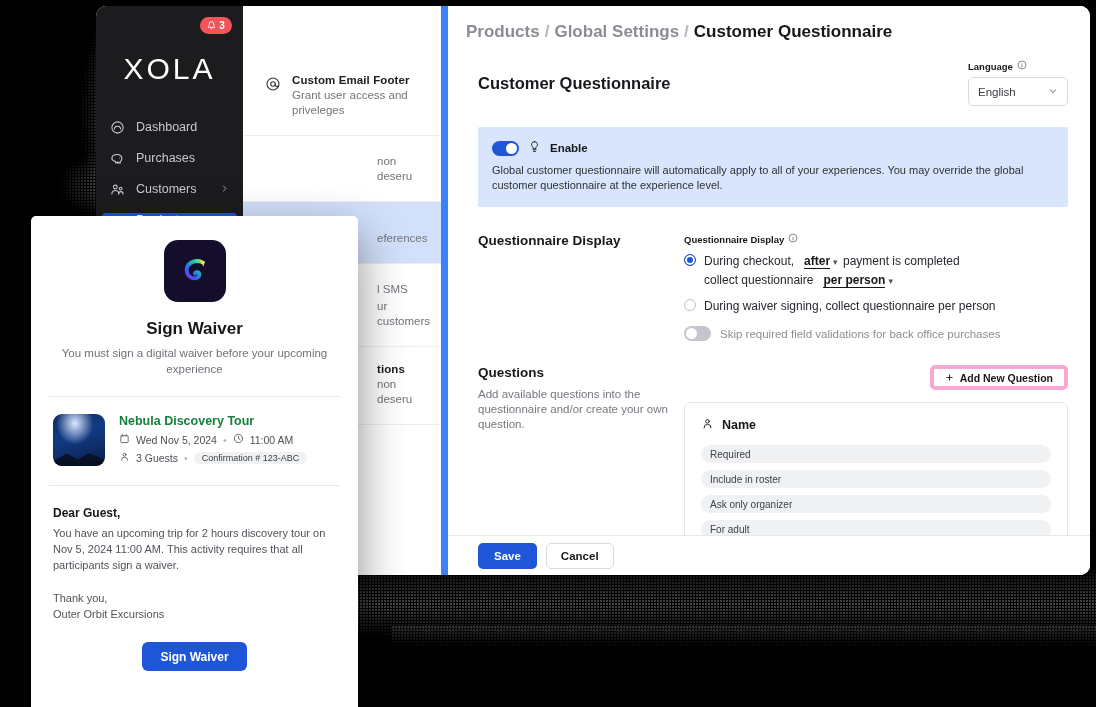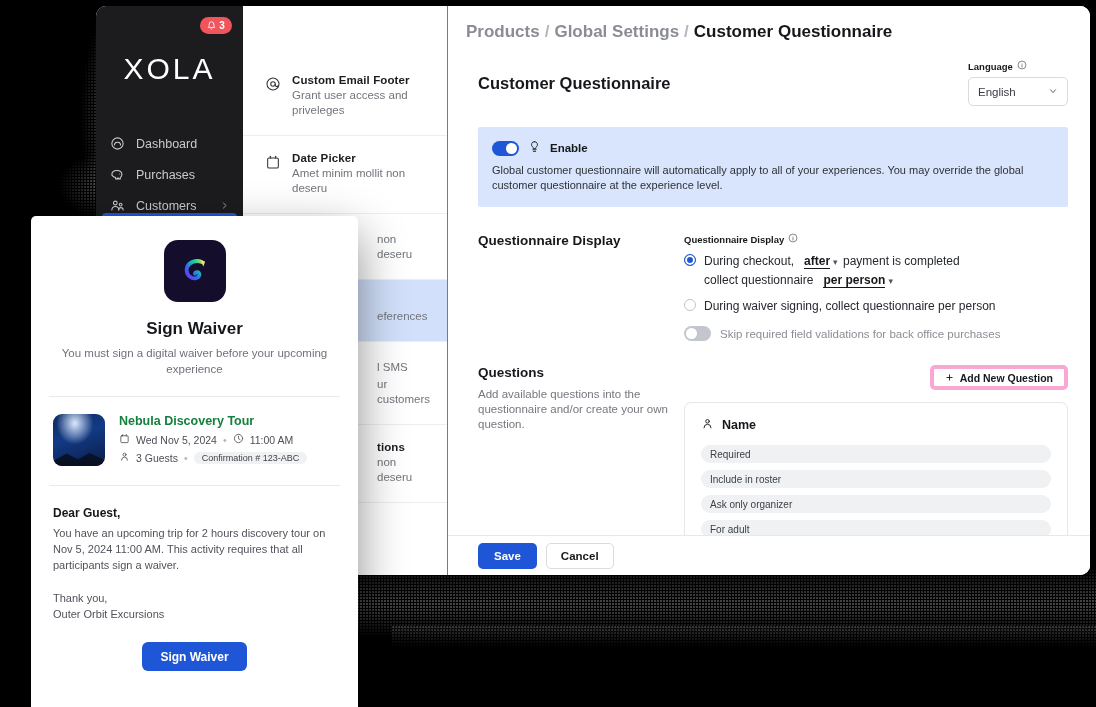--- a/index.html
+++ b/index.html
@@ -54,21 +54,21 @@
     margin-top: 46px;
     text-align: center;
     font-size: 30px;
     letter-spacing: 3px;
     font-weight: 300;
     color: #ffffff;
     font-family: "Liberation Sans", sans-serif;
   }
   .nav { margin-top: 34px; }
   .nav-item {
-    display: flex; align-items: flex-end;
+    display: flex; align-items: flex-start;
     gap: 11px;
     height: 31px;
     padding: 0 14px;
     color: #c9cace;
     font-size: 12.5px;
     position: relative;
   }
   .nav-item .chev { margin-left: auto; opacity: .75; }
   .nav-item.active {
     background: #1f56d8;
@@ -76,21 +76,21 @@
     border-radius: 4px;
     margin: 0 6px;
     padding: 0 8px;
   }
   .nav-ico { width: 15px; height: 15px; display: block; flex: 0 0 15px; }
 
   
   #settings-col {
     width: 205px; flex: 0 0 205px;
     background: #ffffff;
-    border-right: 1px solid #3b82f6;
+    border-right: 7px solid #3b82f6;
     padding-top: 52px;
     position: relative;
   }
   .set-item {
     display: flex; gap: 11px;
     padding: 16px 16px 17px 22px;
     border-bottom: 1px solid #eceef0;
     position: relative;
   }
   .set-item.sel { background: #d2e0fb; }
@@ -380,33 +380,20 @@
               <circle cx="12" cy="12" r="3.4"></circle>
               <path d="M15.4 12v1.6a2.3 2.3 0 0 0 4.6 0"></path>
           </svg>
         </span>
         <div>
           <div class="set-title">Custom Email Footer</div>
           <div class="set-desc">Grant user access and priveleges</div>
         </div>
       </div>
 
-      <div class="set-item">
-        <span class="set-ico">
-          <svg width="16" height="16" viewBox="0 0 24 24" fill="none" stroke="#31343a" stroke-width="1.6" stroke-linecap="round" stroke-linejoin="round">
-            <rect x="4" y="6" width="16" height="15" rx="2"></rect>
-              <path d="M8 3.5v3"></path>
-              <path d="M16 3.5v3"></path>
-          </svg>
-        </span>
-        <div>
-          <div class="set-title">Date Picker</div>
-          <div class="set-desc">Amet minim mollit non deseru</div>
-        </div>
-      </div>
 
       <div class="set-item" style="min-height:55px;">
         <div style="margin-left:112px;">
           <div class="set-desc">non deseru</div>
         </div>
       </div>
 
       <div class="set-item sel" style="min-height:62px;">
         <div style="margin-left:112px; align-self:flex-end;">
           <div class="set-desc">eferences</div>

